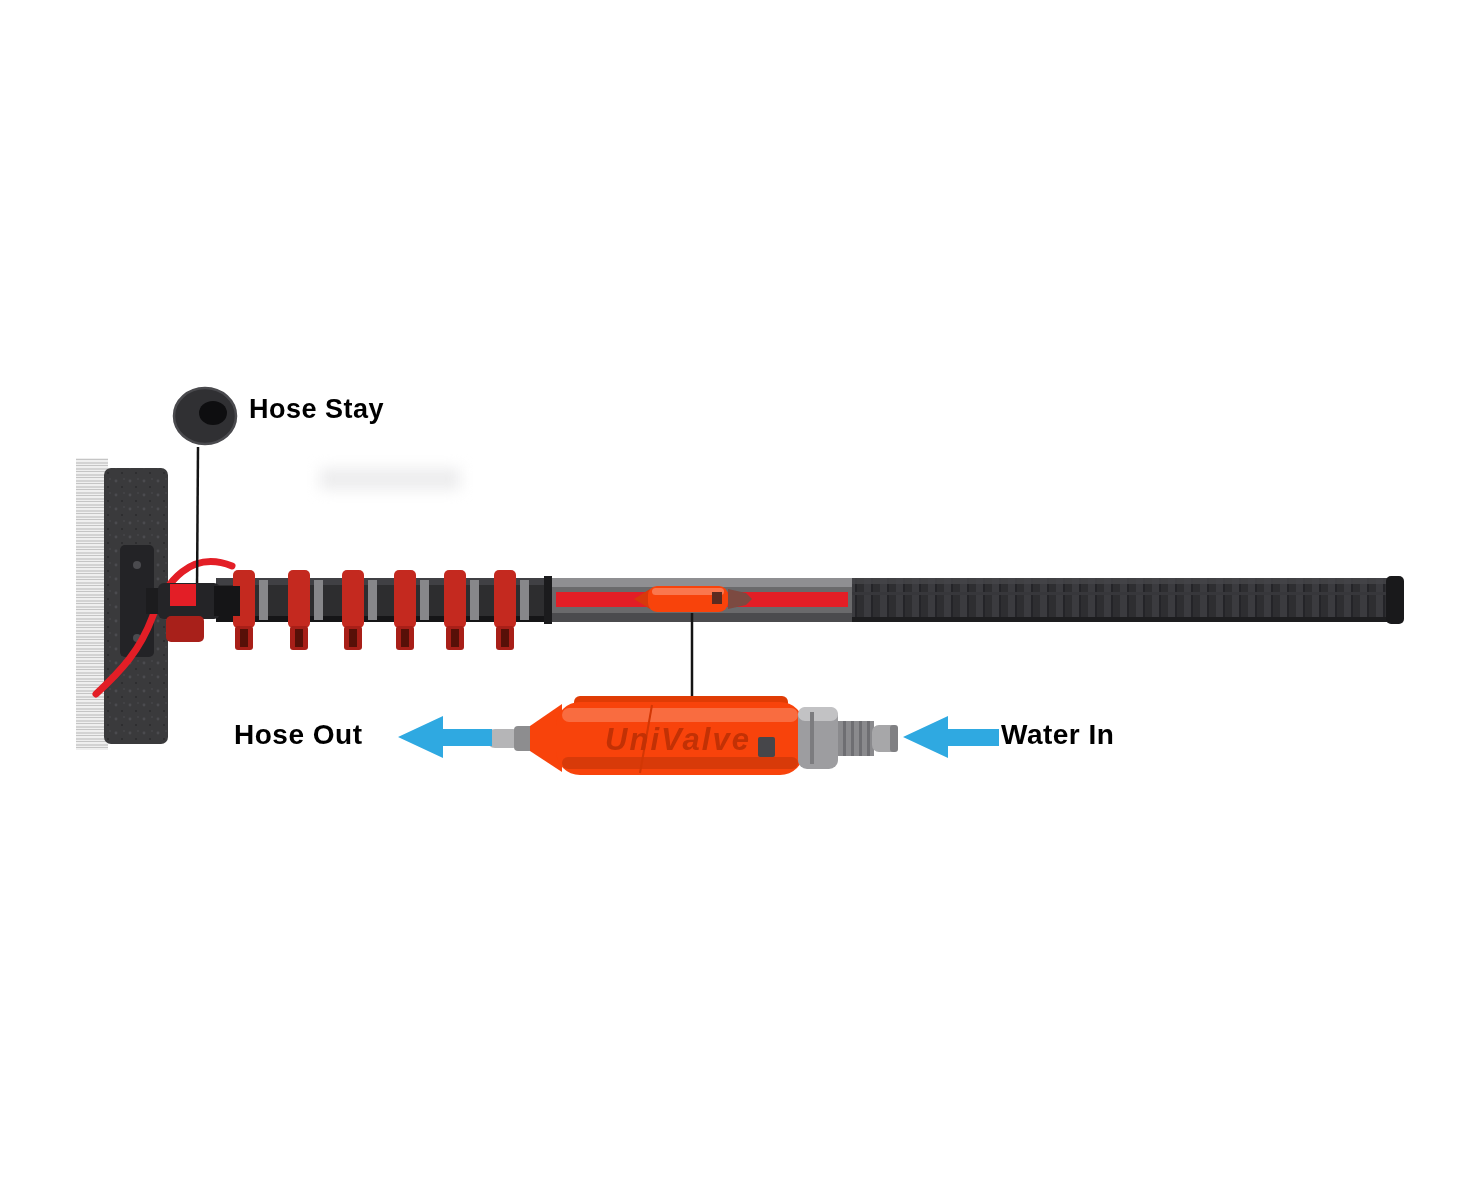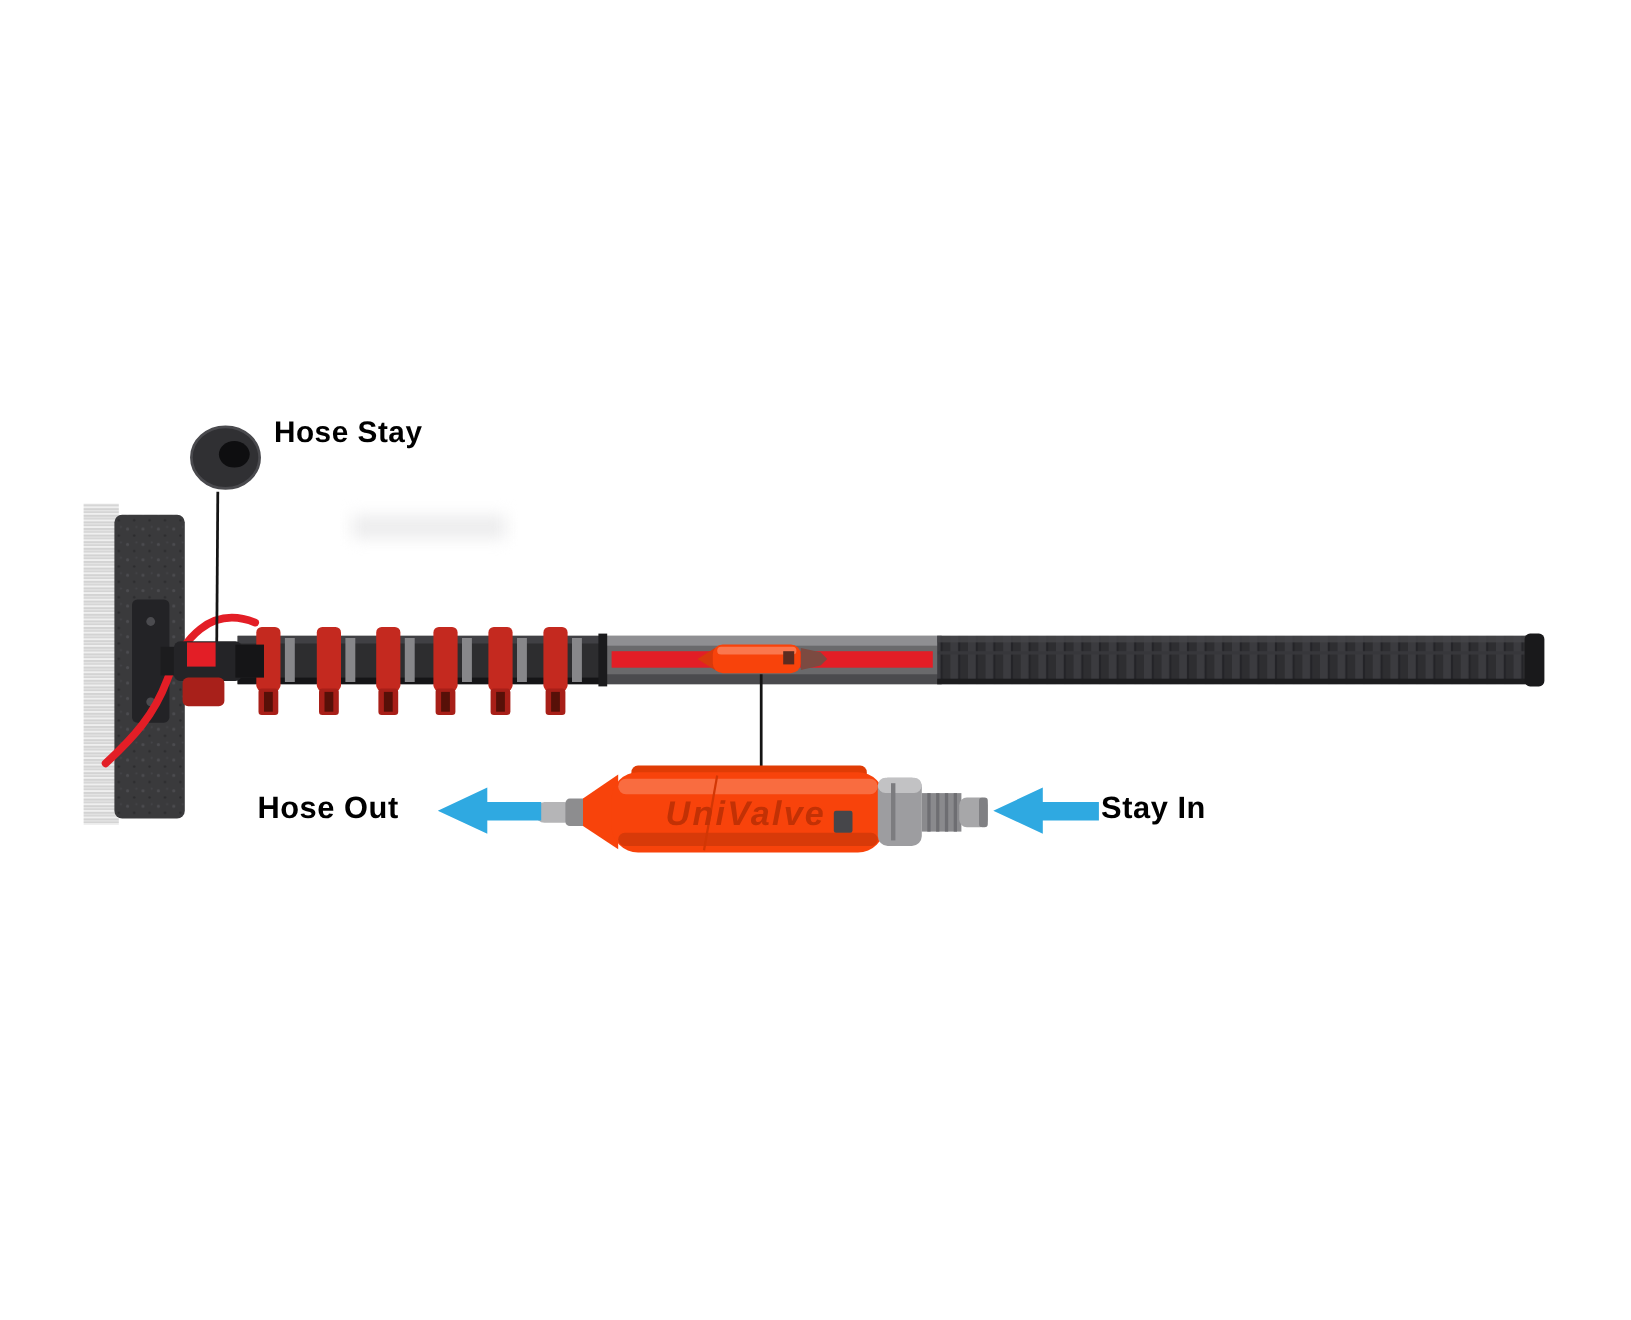--- a/index.html
+++ b/index.html
@@ -188,19 +188,19 @@
     </g>
 
     <g fill="#2fa9e1">
       <polygon points="398,737 443,716 443,729 492,729 492,746 443,746 443,758"></polygon>
     </g>
     <g fill="#2fa9e1">
       <polygon points="903,737 948,716 948,729 999,729 999,746 948,746 948,758"></polygon>
     </g>
   </svg>
 
-  <div class="label lbl-27" style="left:249px; top:378px;">Hose Stay</div>
+  <div class="label lbl-27" style="left:249px; top:394px;">Hose Stay</div>
 
   <div class="label lbl-28" style="left:234px; top:719px;">Hose Out</div>
 
-  <div class="label lbl-28" style="left:1001px; top:719px;">Stay In</div>
+  <div class="label lbl-28" style="left:1001px; top:719px;">Water In</div>
 
 </div>
 
 </body></html>

